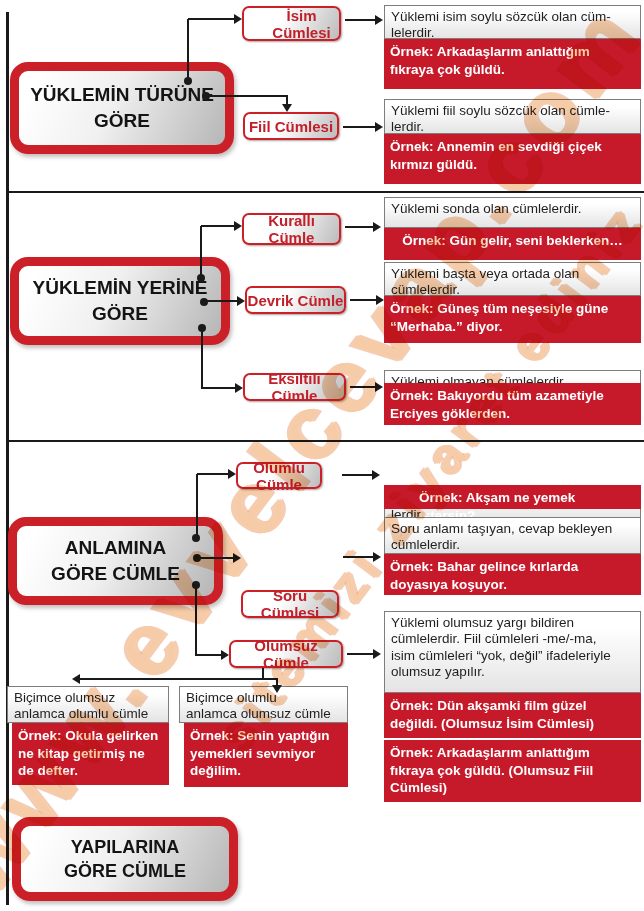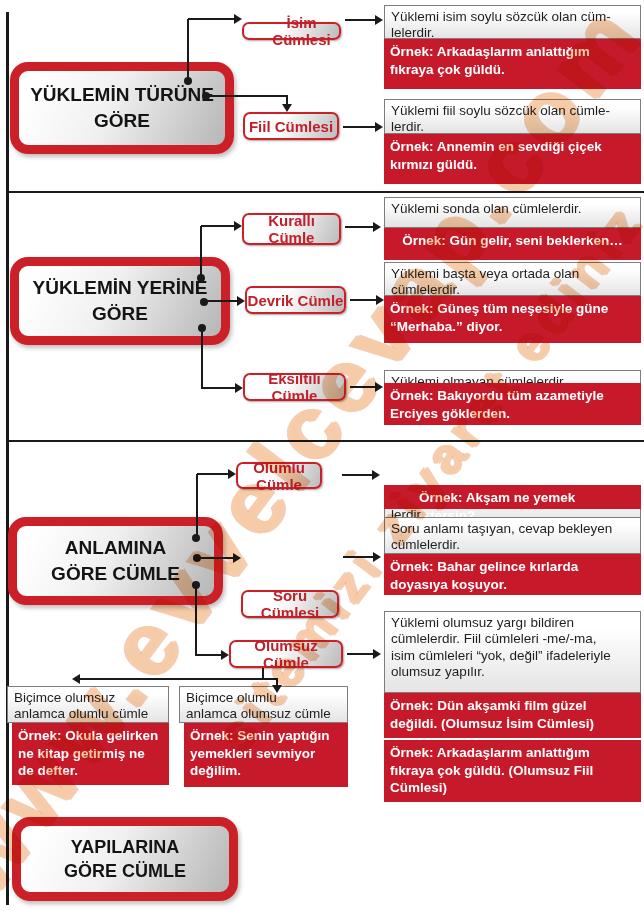--- a/index.html
+++ b/index.html
@@ -43,21 +43,21 @@
 
 <div class="canvas">
 
   <div class="vline" style="left:6px;top:12px;width:3px;height:893px;"></div>
   <div class="hline" style="left:6px;top:191px;width:638px;height:2px;"></div>
   <div class="hline" style="left:6px;top:440px;width:638px;height:2px;"></div>
 
   <div class="mainbox" style="left:10px;top:62px;width:224px;height:92px;">YÜKLEMİN TÜRÜNE
 GÖRE</div>
 
-  <div class="label" style="left:242px;top:22px;width:99px;height:18px;padding-left:20px;">İsim Cümlesi</div>
+  <div class="label" style="left:242px;top:6px;width:99px;height:35px;padding-left:20px;">İsim Cümlesi</div>
   <div class="label" style="left:243px;top:112px;width:96px;height:28px;">Fiil Cümlesi</div>
 
   <div class="desc" style="left:384px;top:5px;width:257px;height:34px;">Yüklemi isim soylu sözcük olan cüm-
 lelerdir.</div>
   <div class="ex" style="left:384px;top:39px;width:257px;height:50px;">Örnek: Arkadaşlarım anlattığım
 fıkraya çok güldü.</div>
   <div class="desc" style="left:384px;top:99px;width:257px;height:35px;">Yüklemi fiil soylu sözcük olan cümle-
 lerdir.</div>
   <div class="ex" style="left:384px;top:134px;width:257px;height:50px;">Örnek: Annemin en sevdiği çiçek
 kırmızı güldü.</div>

